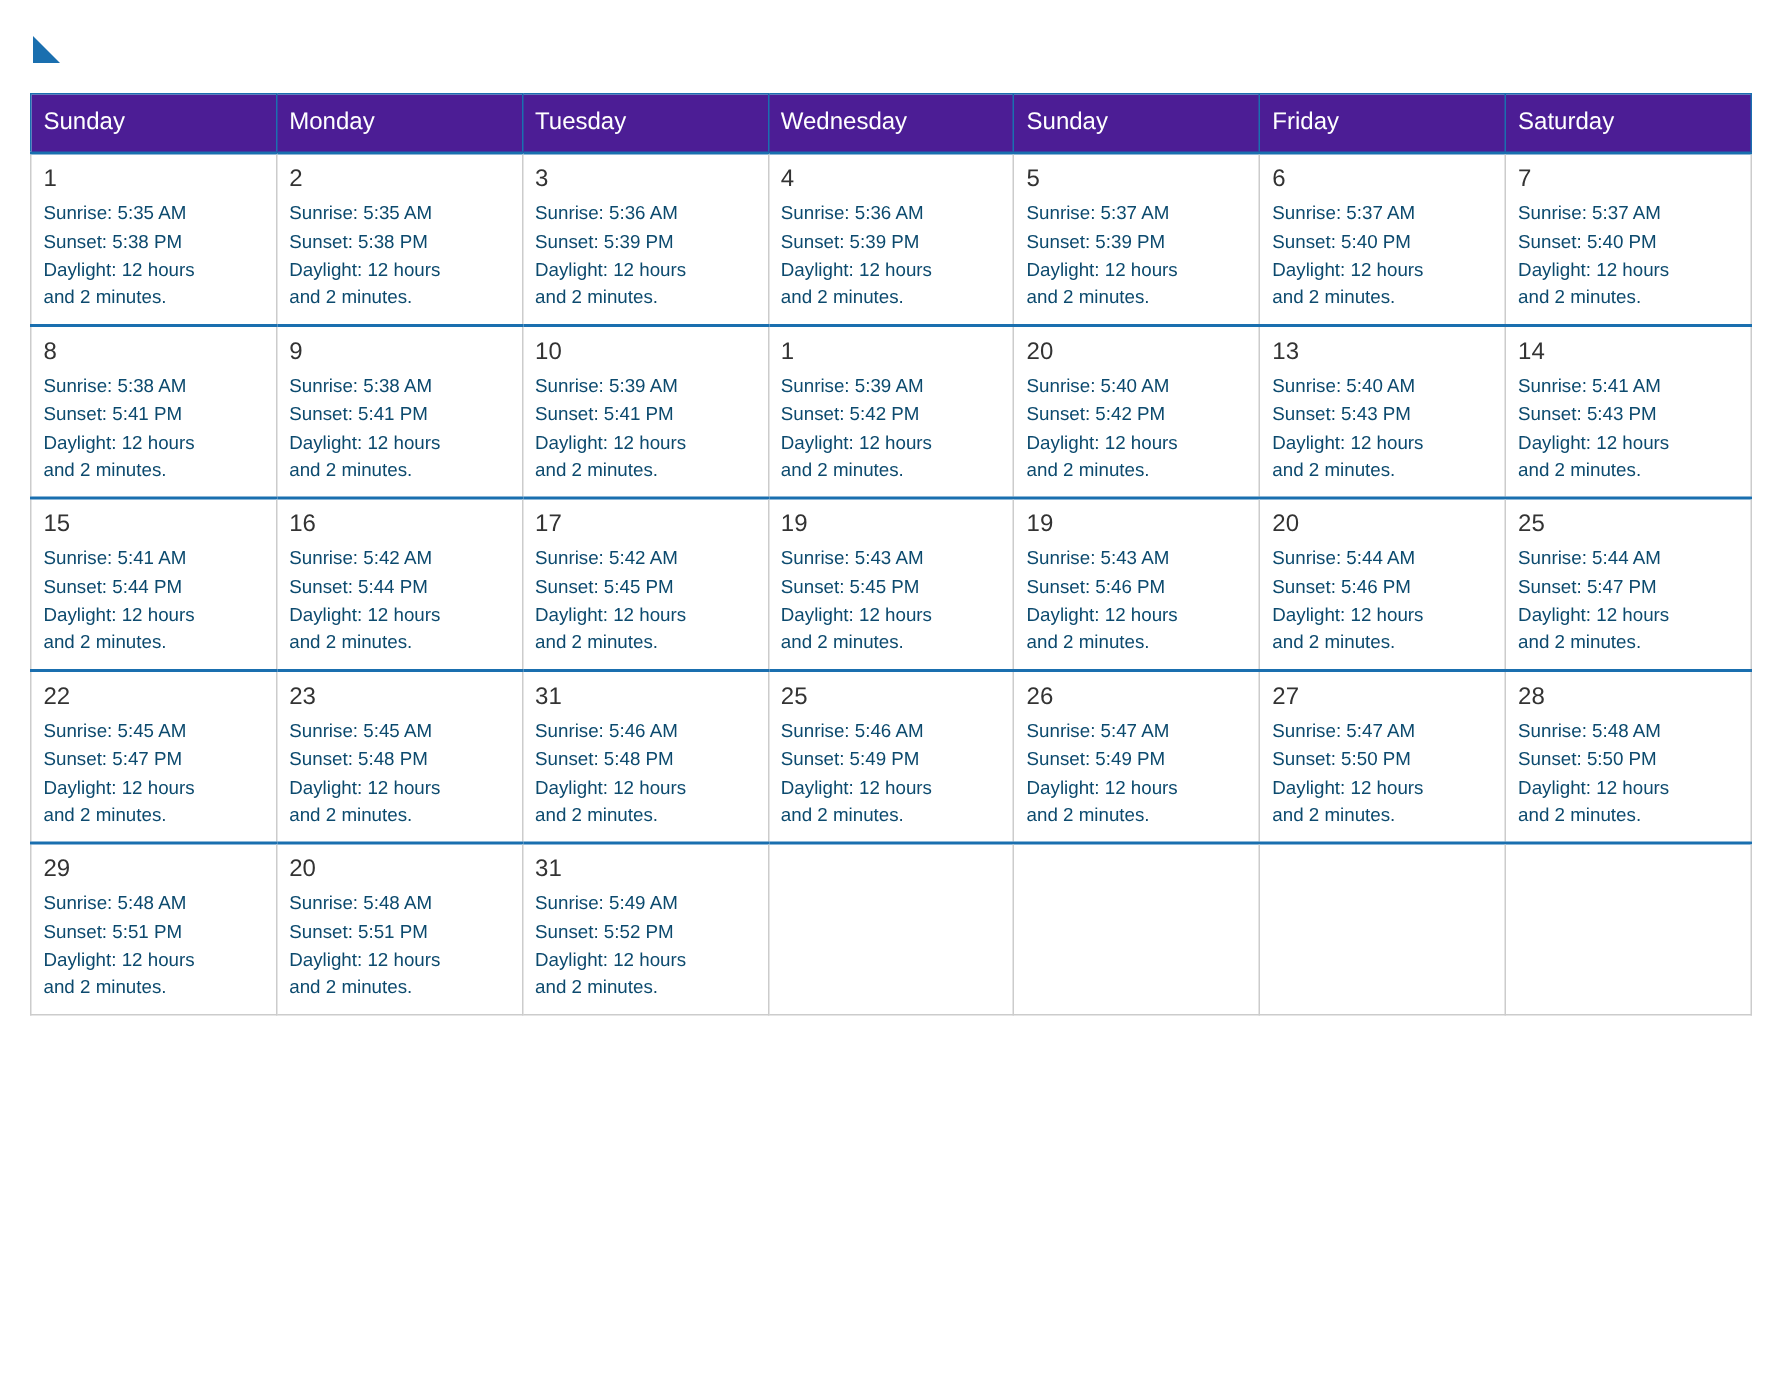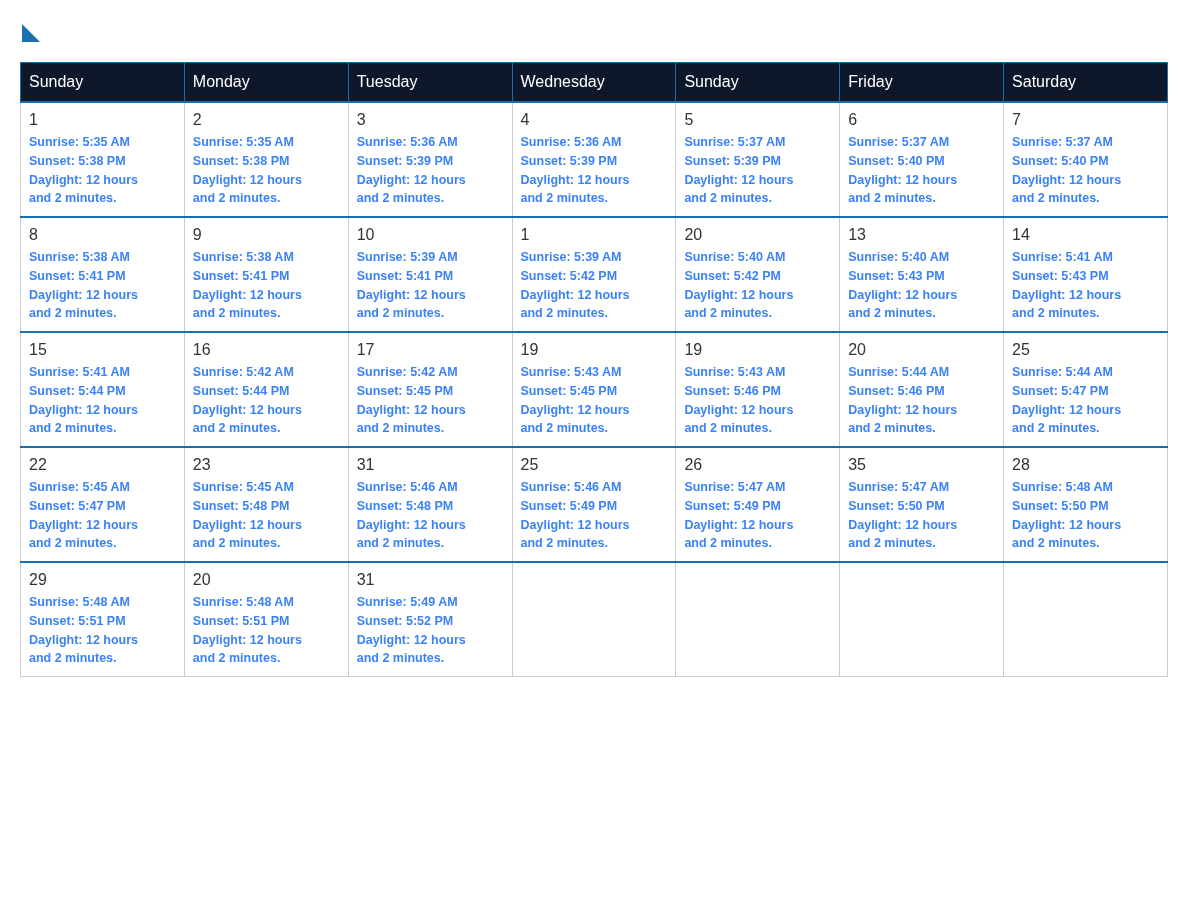--- a/index.html
+++ b/index.html
@@ -65,21 +65,21 @@
     .location {
       font-size: 22px;
       color: #555;
     }
     .calendar {
       width: 100%;
       border-collapse: collapse;
       border: 1px solid #aaa;
     }
     .calendar th {
-      background-color: #0f172a;
+      background-color: #4c1d95;
       color: white;
       padding: 10px 8px;
       text-align: left;
       font-size: 16px;
       font-weight: normal;
       border: 1px solid #1a6faf;
     }
     .calendar td {
       vertical-align: top;
       padding: 8px;
@@ -92,22 +92,21 @@
     }
     .calendar td .day-number {
       font-size: 16px;
       font-weight: normal;
       display: block;
       margin-bottom: 4px;
     }
     .calendar td .day-info {
       font-size: 12.5px;
       line-height: 1.5;
-      color: #3b82f6;
-      font-weight: bold;
+      color: #0c4a6e;
     }
     .calendar td.empty {
       background: #fff;
     }
     .calendar tr {
       border-bottom: 1px solid #ccc;
     }
   </style>
 </head>
 <body>
@@ -248,21 +247,21 @@
         </td>
         <td>
           <span class="day-number">25</span>
           <span class="day-info">Sunrise: 5:46 AM<br>Sunset: 5:49 PM<br>Daylight: 12 hours<br>and 2 minutes.</span>
         </td>
         <td>
           <span class="day-number">26</span>
           <span class="day-info">Sunrise: 5:47 AM<br>Sunset: 5:49 PM<br>Daylight: 12 hours<br>and 2 minutes.</span>
         </td>
         <td>
-          <span class="day-number">35</span>
+          <span class="day-number">27</span>
           <span class="day-info">Sunrise: 5:47 AM<br>Sunset: 5:50 PM<br>Daylight: 12 hours<br>and 2 minutes.</span>
         </td>
         <td>
           <span class="day-number">28</span>
           <span class="day-info">Sunrise: 5:48 AM<br>Sunset: 5:50 PM<br>Daylight: 12 hours<br>and 2 minutes.</span>
         </td>
       </tr>
       <tr>
         <td>
           <span class="day-number">29</span>

